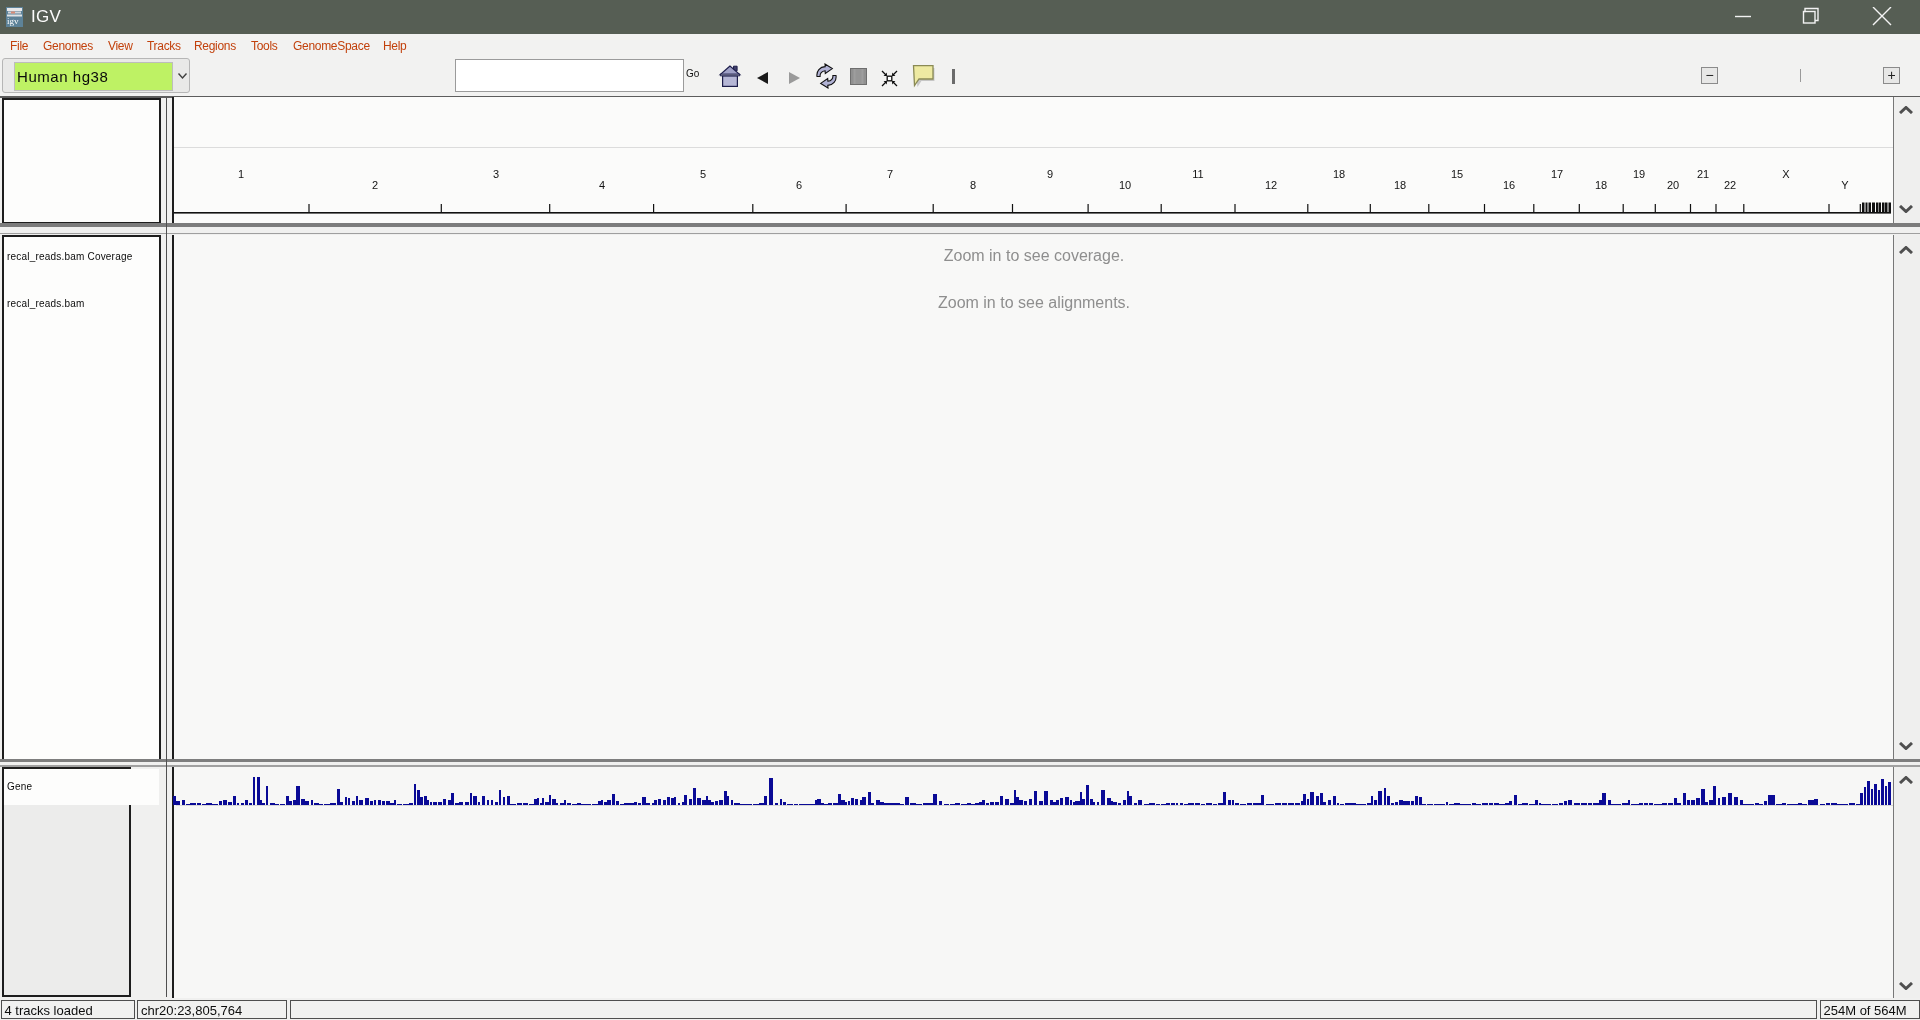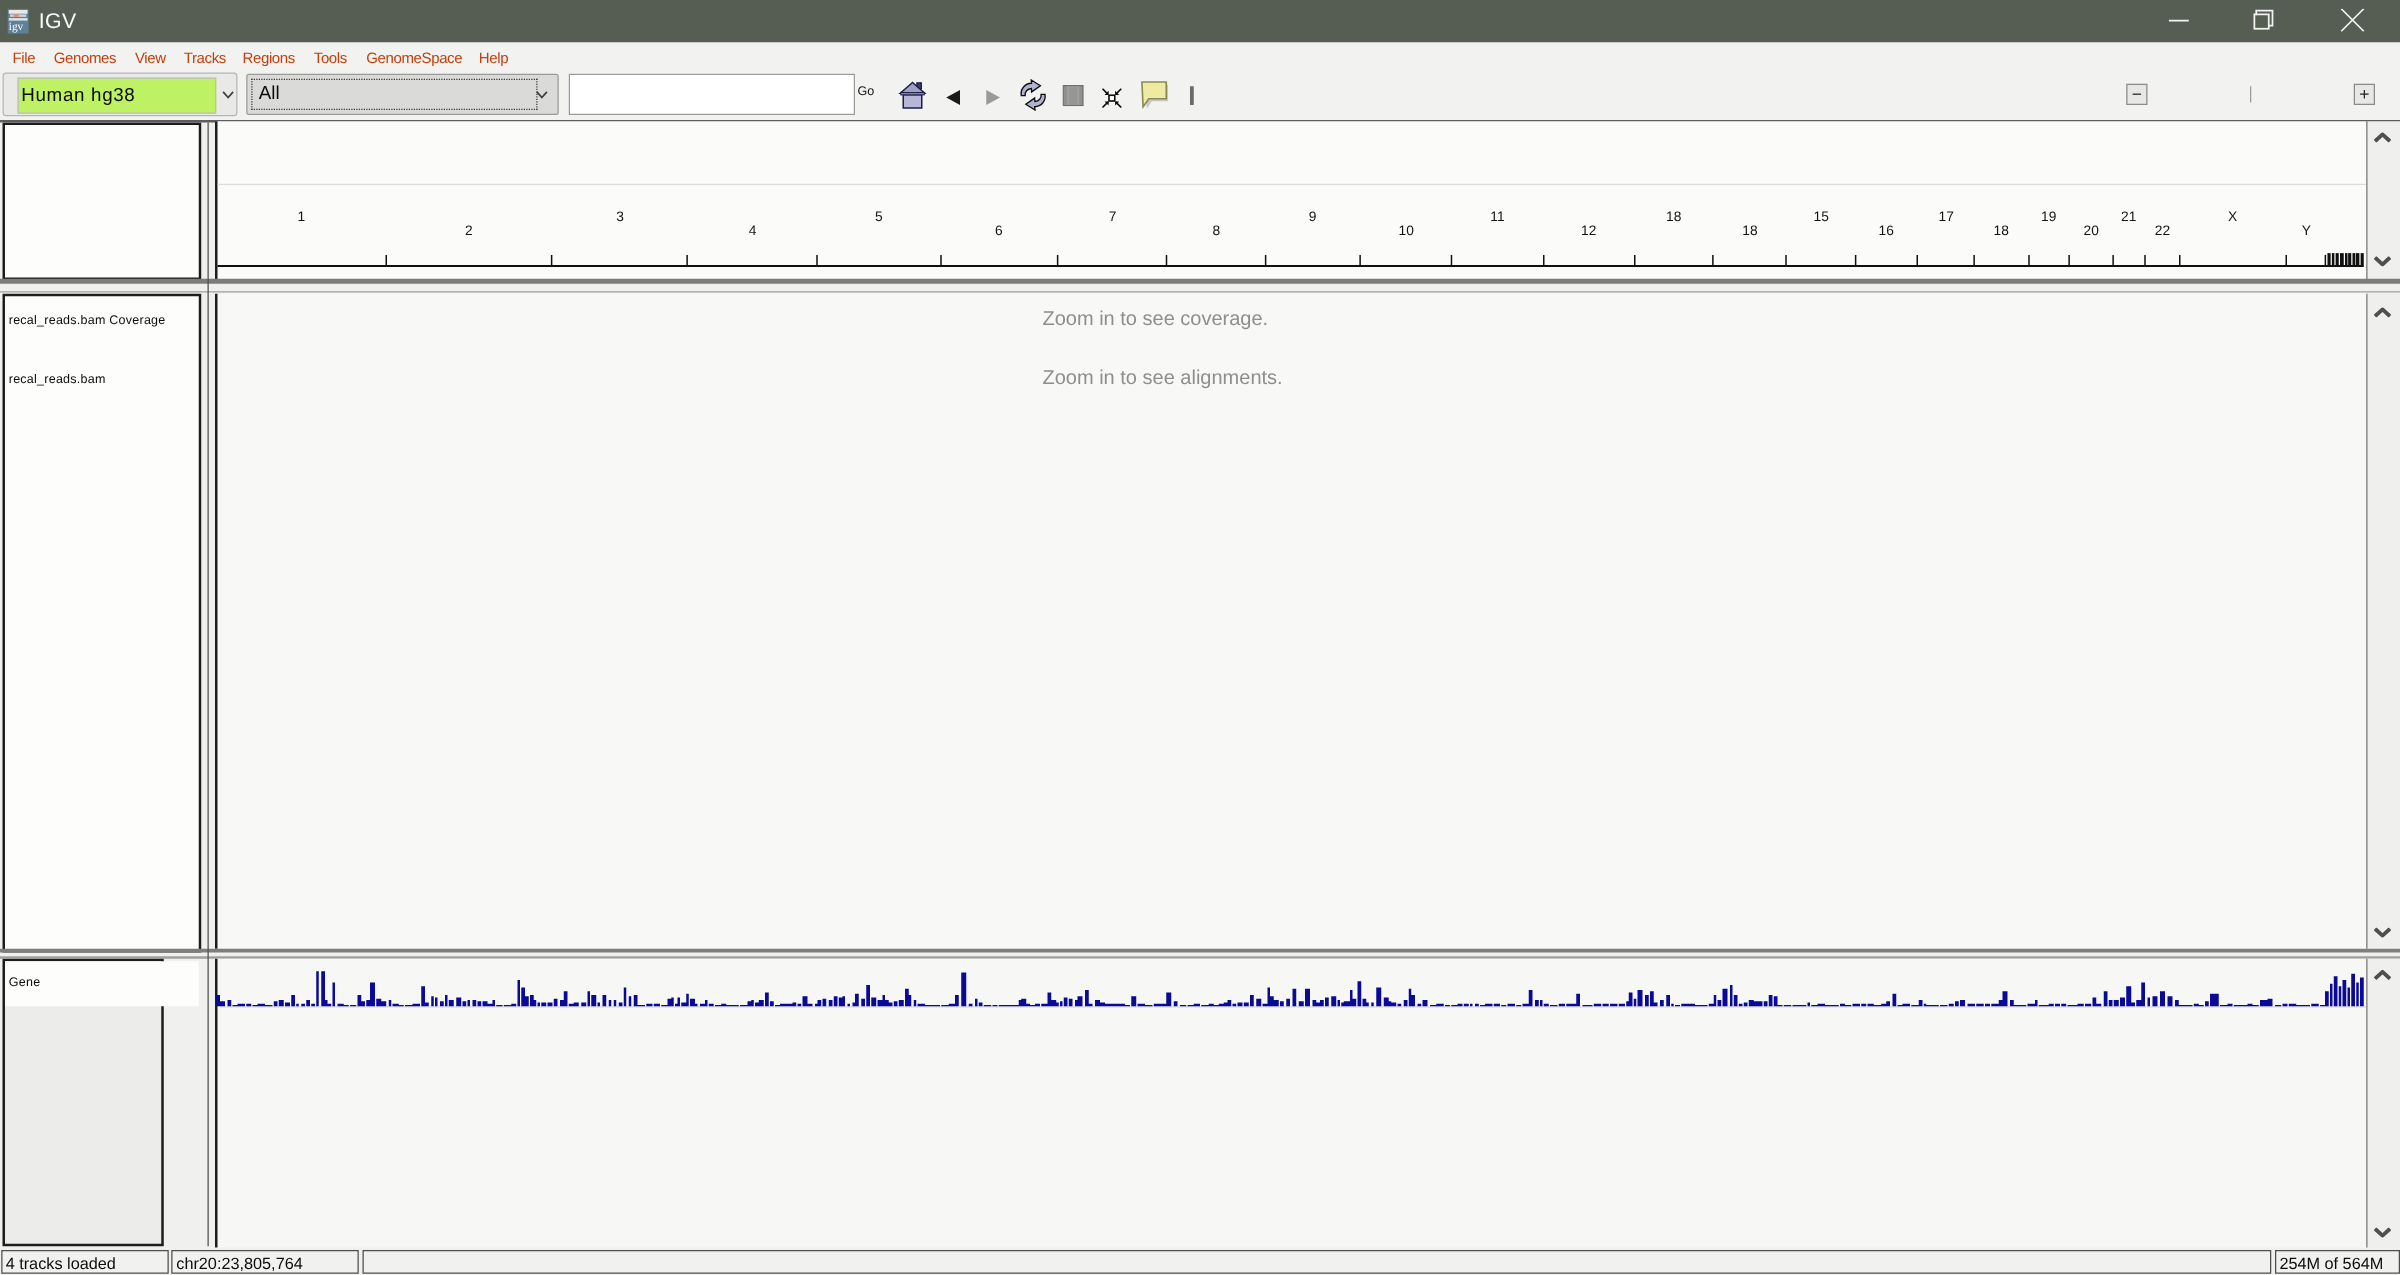--- a/index.html
+++ b/index.html
@@ -22,21 +22,21 @@
 #zoomminus{left:1701px}
 #zoomplus{left:1883px}
 #zthumb{position:absolute;left:1800px;top:11px;width:1px;height:13px;background:#9a9a9a}
 .panelbox{position:absolute;background:#fdfdfc;border:2px solid #1d1d1d}
 .splitv{position:absolute;left:166px;width:1px;background:#4f4f4f}
 .mainpanel{position:absolute;left:172px;width:1721px;border-left:2px solid #1d1d1d}
 .sb{position:absolute;left:1893px;width:27px;background:#efefee;border-left:1px solid #777}
 .chev{position:absolute;left:5px;width:14px;height:8px}
 .divider{position:absolute;left:0;width:1920px}
 .trklbl{position:absolute;left:3px;font-size:10px;color:#0c0c0c;letter-spacing:.2px;white-space:nowrap}
-.zoomtxt{position:absolute;width:400px;text-align:left;font-size:16px;color:#8e8e8e}
+.zoomtxt{position:absolute;width:400px;text-align:center;font-size:16px;color:#8e8e8e}
 .rl{position:absolute;width:24px;text-align:center;font-size:11px;color:#141414}
 #statusbar{position:absolute;left:0;top:999px;width:1920px;height:21px;background:#f0f0ef}
 .scell{position:absolute;top:1px;height:19px;background:#f1f1f0;border:1px solid #4e4e4e;font-size:13px;color:#0d0d0d;padding:2px 0 0 3px;white-space:nowrap;overflow:hidden}
 </style></head><body>
 
 <div id="titlebar">
 <svg class="tbico" style="left:6px;top:7px" width="17" height="20" viewBox="0 0 17 20">
       <rect width="17" height="20" fill="#5d8298"></rect>
       <rect x="1" y="1" width="15" height="3" fill="#e8e8ea"></rect>
       <rect x="2" y="4.5" width="13" height="2" fill="#cfd4da"></rect>
@@ -67,27 +67,20 @@
 <span class="mi" style="left:293px">GenomeSpace</span>
 <span class="mi" style="left:383px">Help</span>
 </div>
 
 <div id="toolbar">
 <div class="combo1">
       <div class="c1field">
         <div class="c1txt">Human hg38</div>
       </div>
 <svg style="position:absolute;left:174px;top:13px" width="11" height="8" viewBox="0 0 11 8">
-        <path d="M1.5 1.5l4 4.5 4-4.5" fill="none" stroke="#3f3f3f" stroke-width="1.4"></path>
-      </svg>
-    </div>
-<div class="combo2">
-      <div class="c2focus"></div>
-      <div class="c2txt">All</div>
-<svg style="position:absolute;left:230px;top:12px" width="11" height="8" viewBox="0 0 11 8">
         <path d="M1.5 1.5l4 4.5 4-4.5" fill="none" stroke="#3f3f3f" stroke-width="1.4"></path>
       </svg>
     </div>
 <div class="srch"></div>
 <div id="gotxt">Go</div>
 <svg class="tbico" style="left:718px;top:6px" width="24" height="25" viewBox="0 0 24 25">
       <path d="M15.5 2.2h3.6v4.6h-3.6z" fill="#3e3e6b" stroke="#1d1d4a" stroke-width="1"></path>
       <path d="M12 2L2.2 10.6h19.6z" fill="#9fa0c6" stroke="#1d1d4a" stroke-width="1.2"></path>
       <rect x="4.6" y="11.8" width="14.8" height="10.6" fill="#b6b7d6" stroke="#1d1d4a" stroke-width="1.2"></rect>
       <rect x="2.6" y="10" width="18.8" height="1.9" fill="#84859f" stroke="#1d1d4a" stroke-width=".8"></rect>

